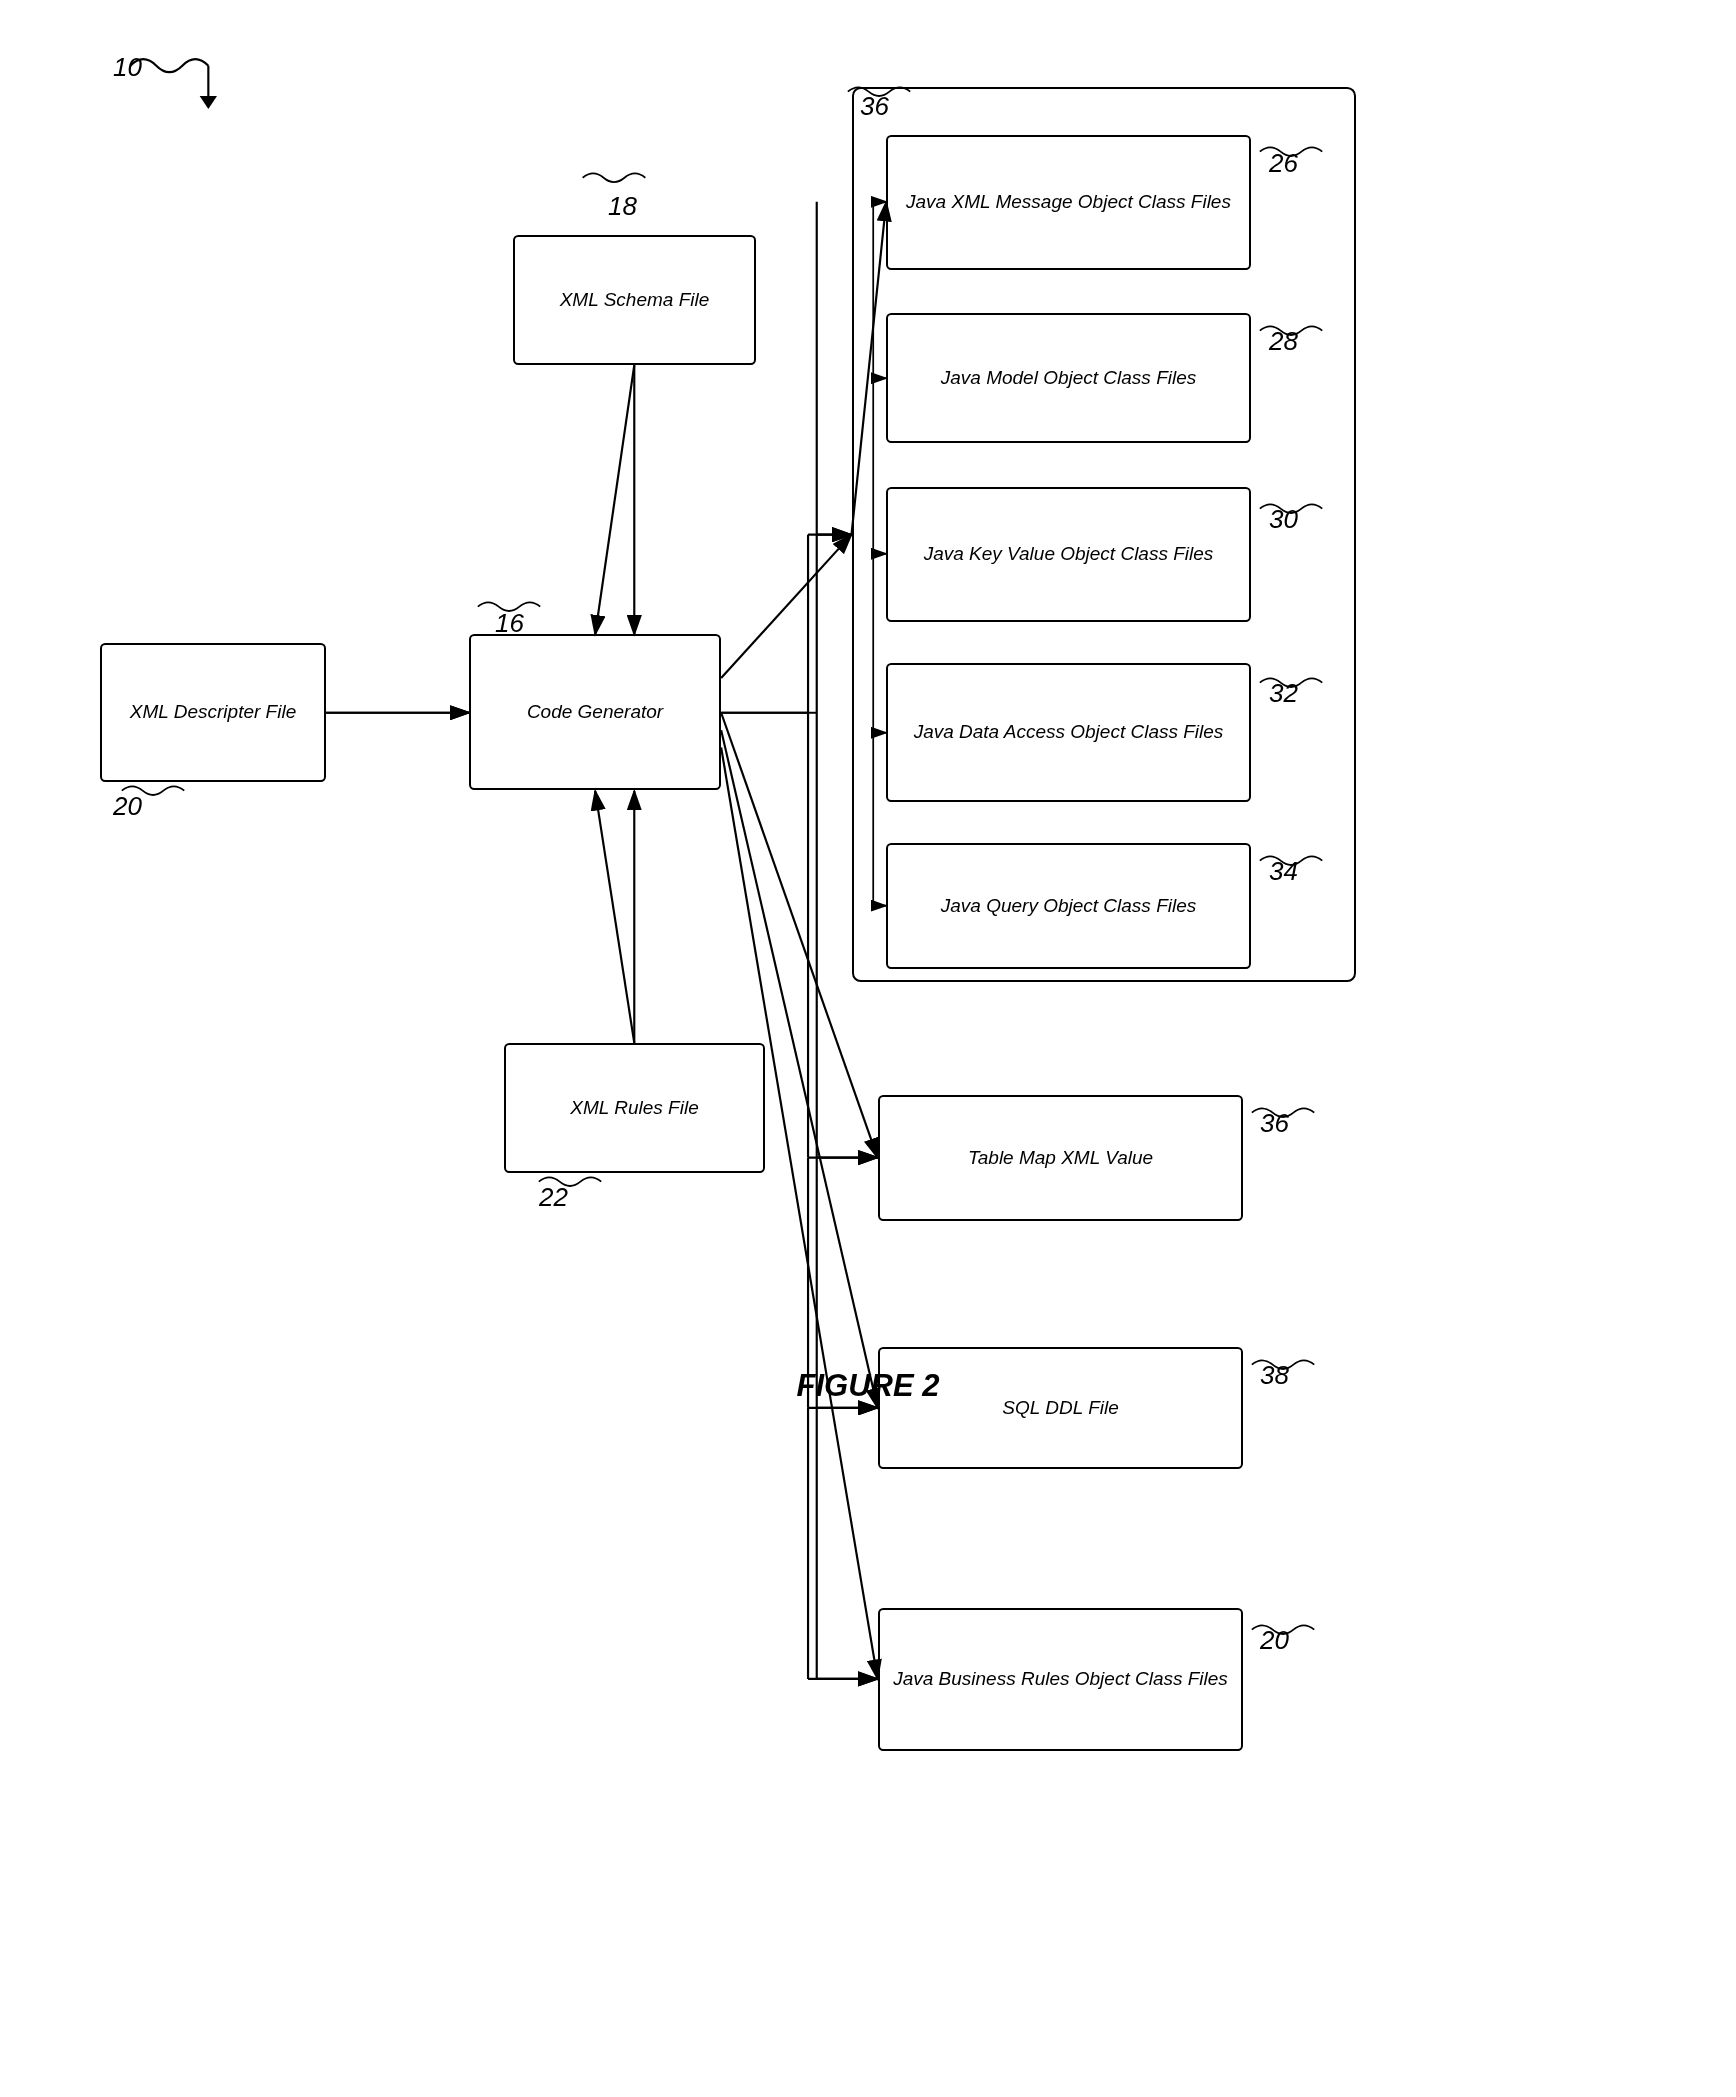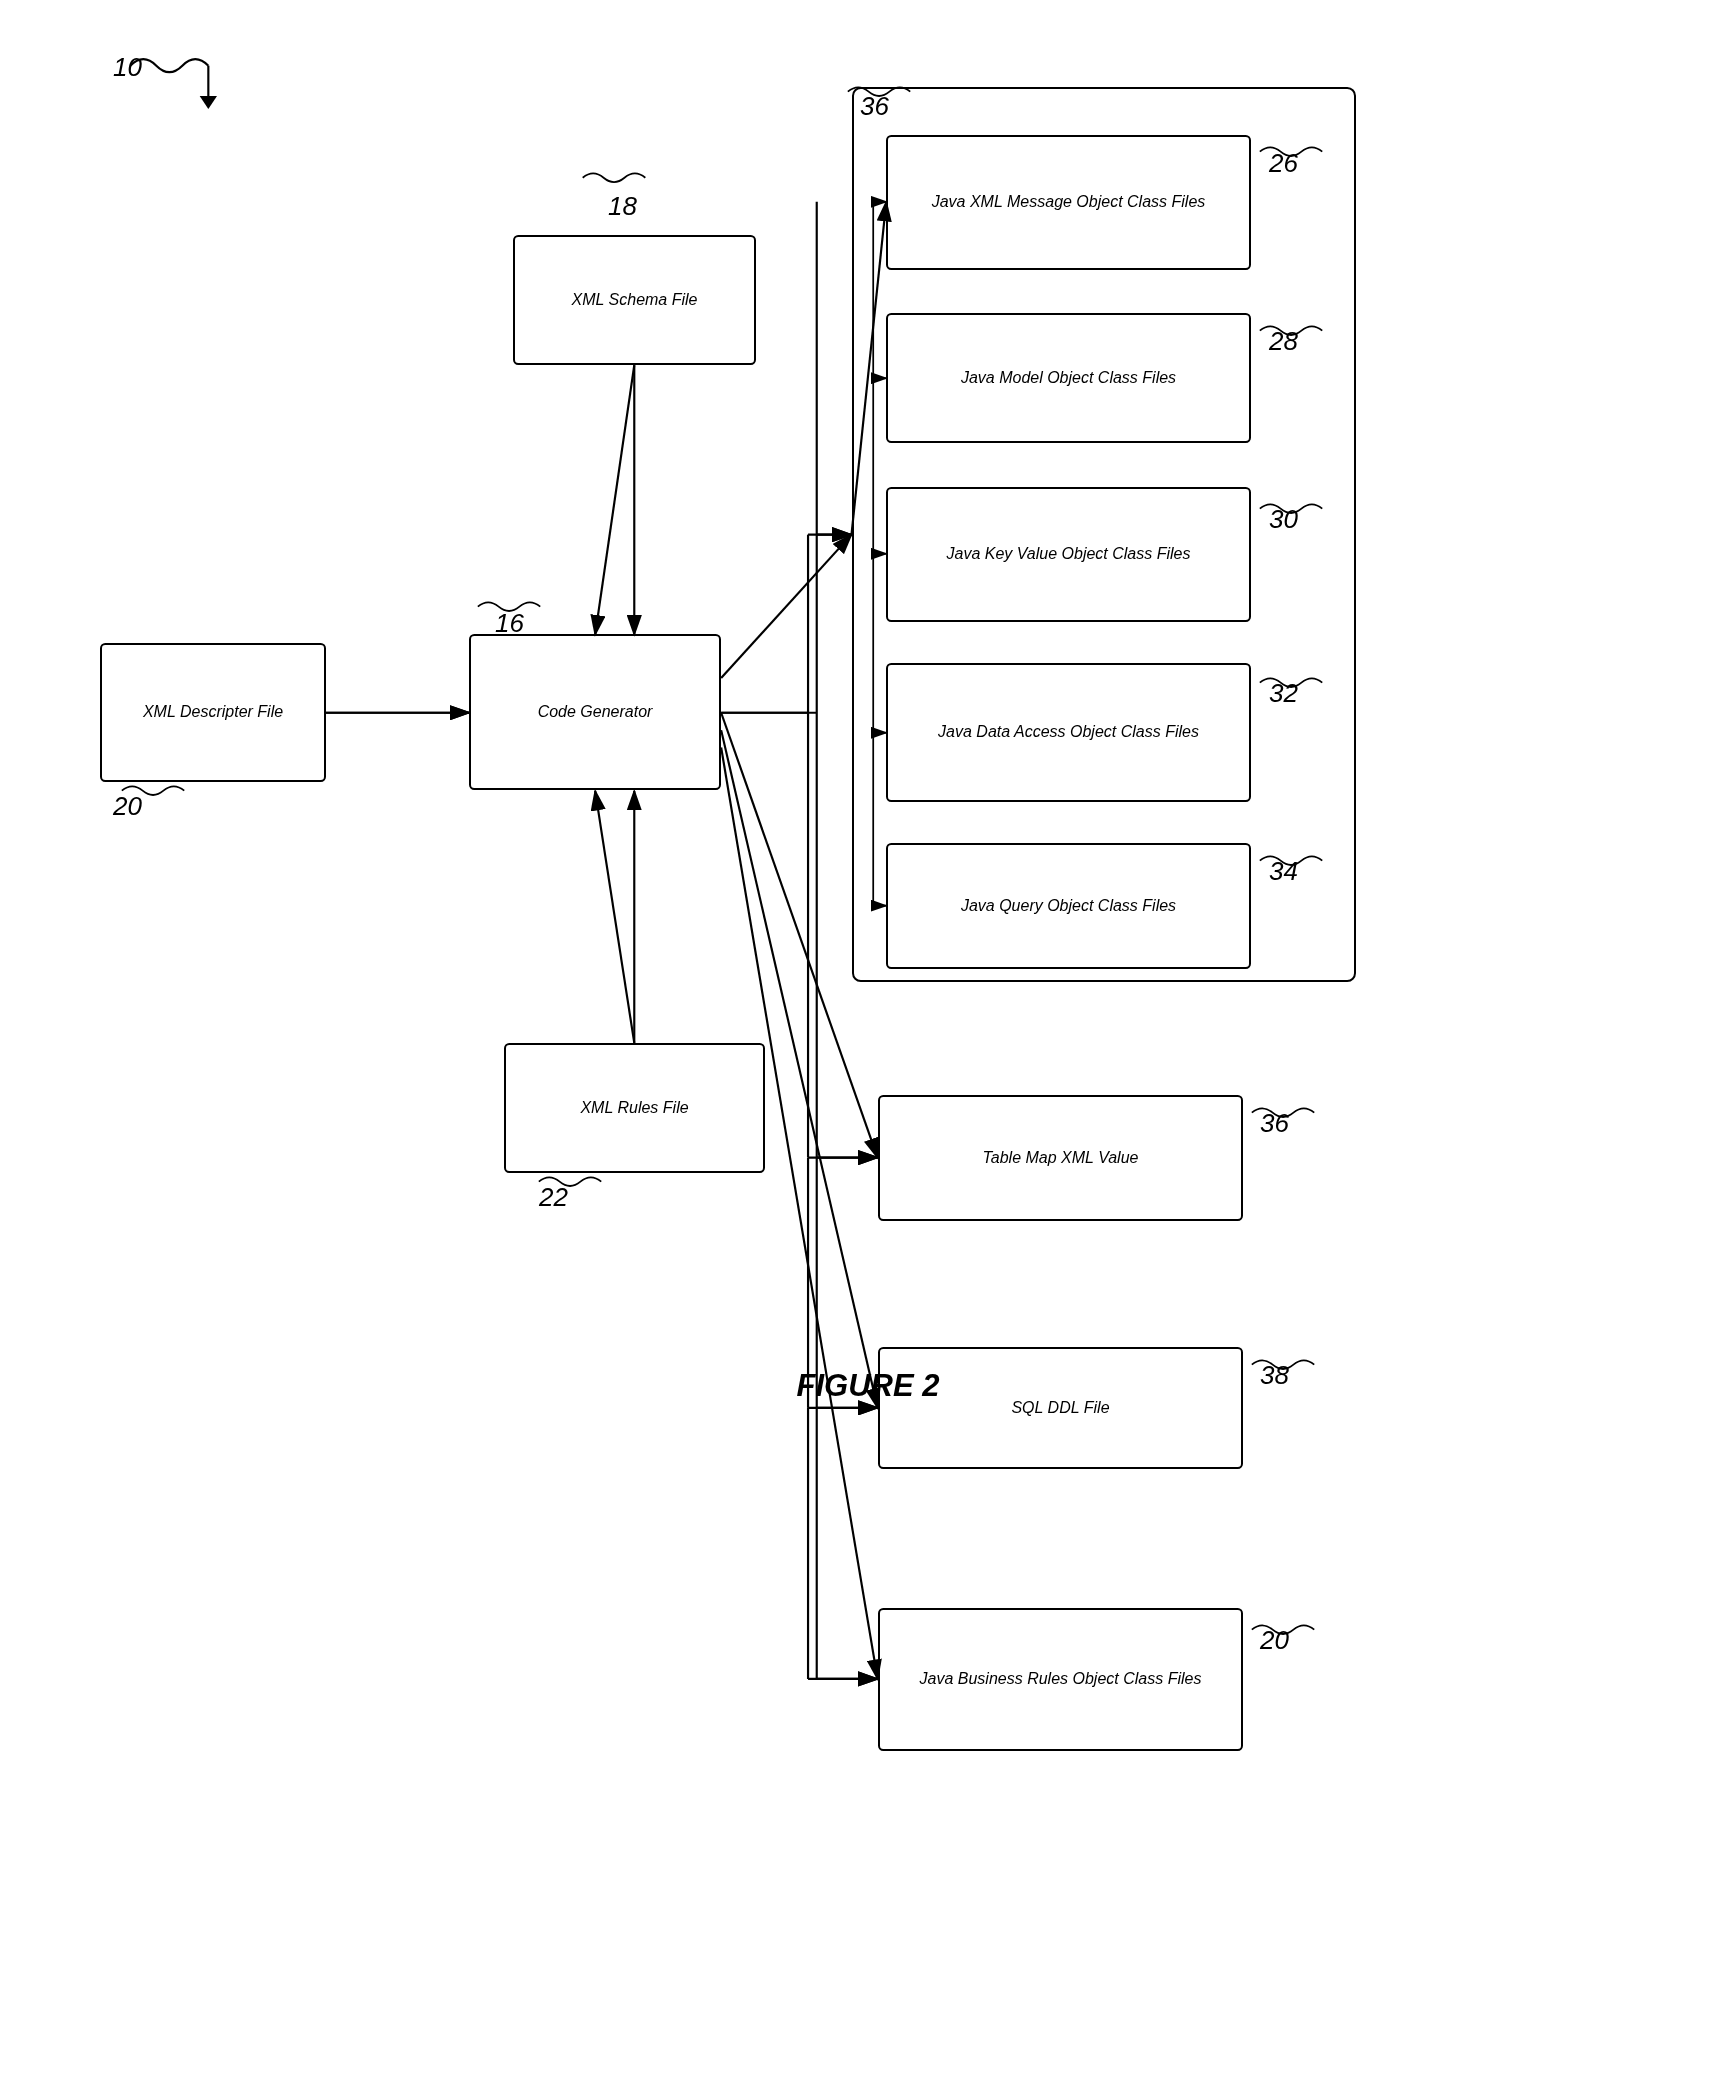--- a/index.html
+++ b/index.html
@@ -19,21 +19,21 @@
       font-style: italic;
     }
     .box {
       position: absolute;
       border: 2.2px solid #000;
       background: #fff;
       display: flex;
       align-items: center;
       justify-content: center;
       text-align: center;
-      font-size: 16px;
+      font-size: 19px;
       font-weight: normal;
       line-height: 1.3;
       border-radius: 5.2px;
       padding: 8.7px;
     }
     .box-group {
       position: absolute;
       border: 2.2px solid #000;
       background: #fff;
       border-radius: 8.7px;

